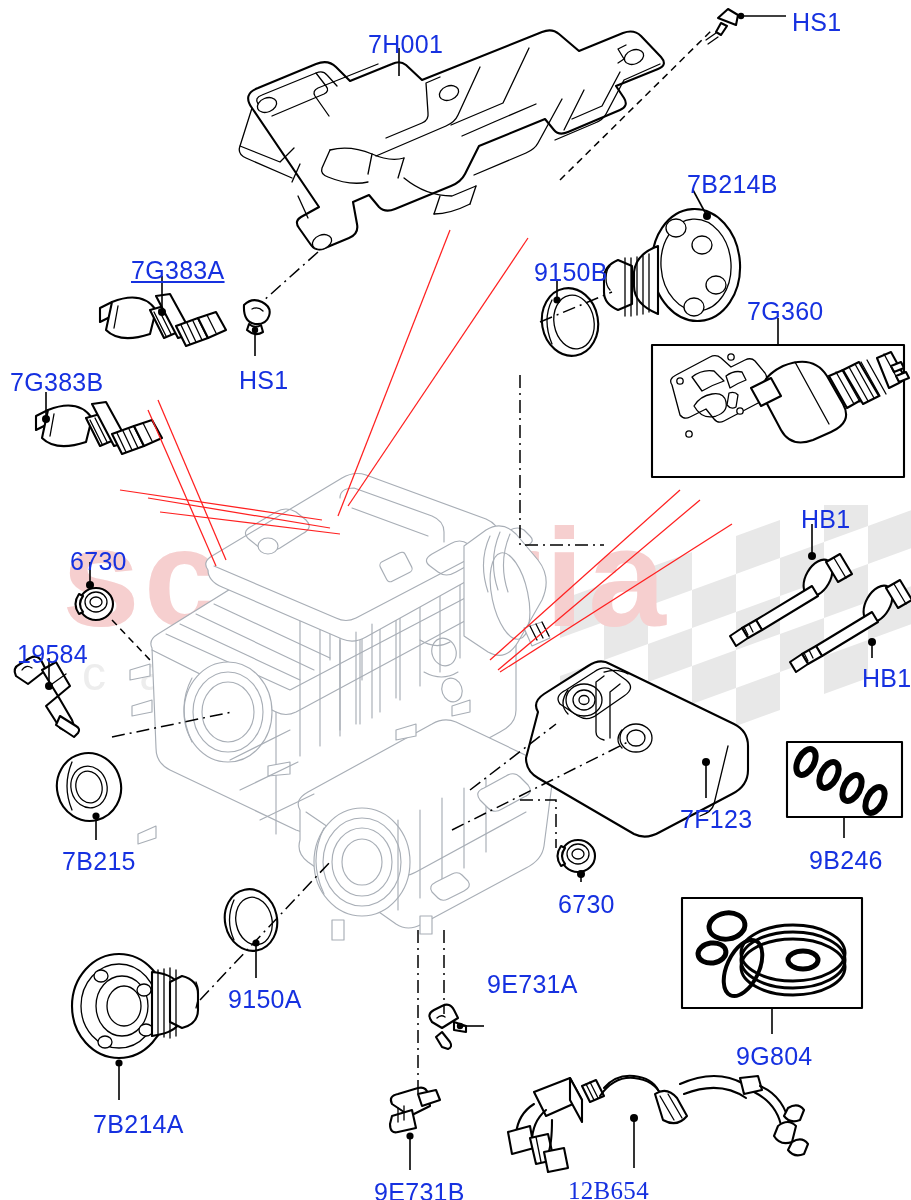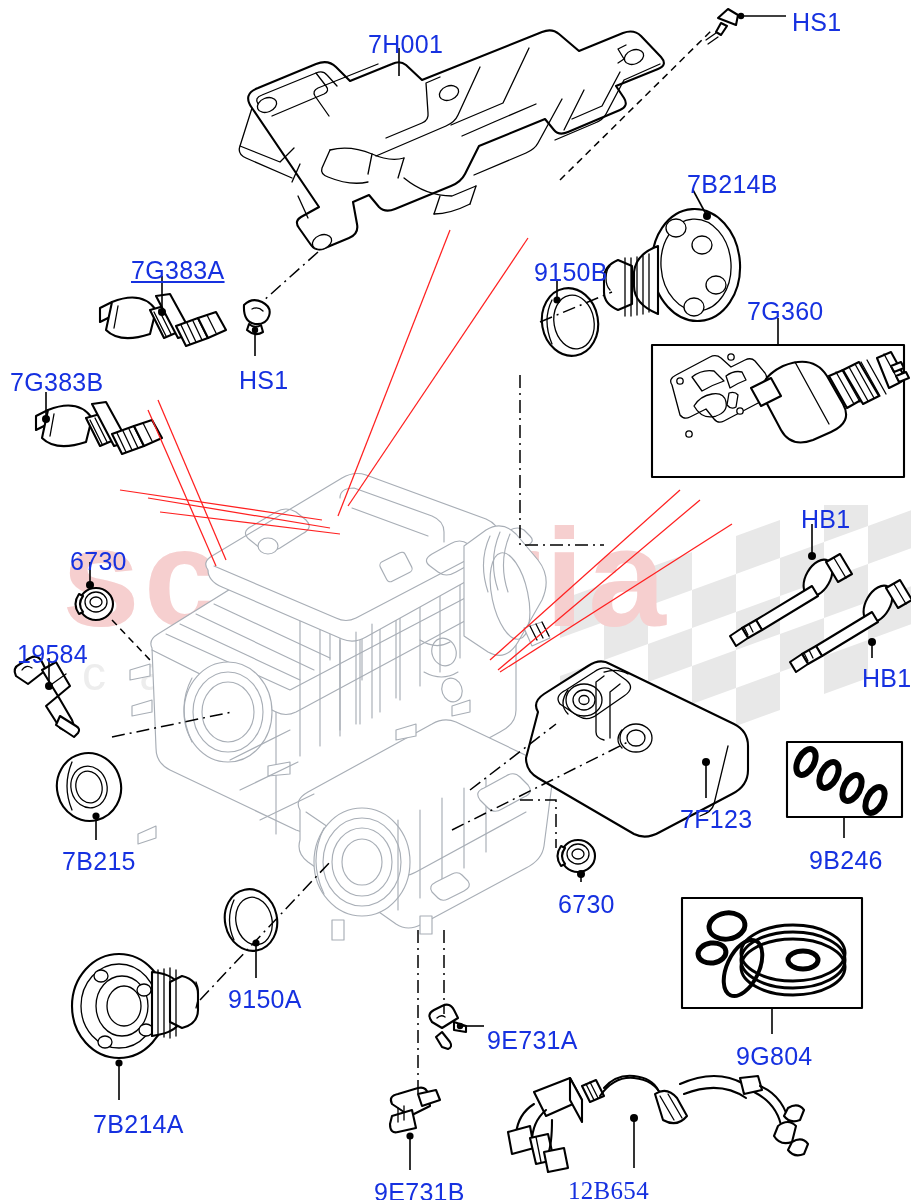--- a/index.html
+++ b/index.html
@@ -459,17 +459,17 @@
   <div class="lbl" style="left:17px;top:640px;">19584</div>
   <div class="lbl" style="left:62px;top:847px;">7B215</div>
   <div class="lbl" style="left:801px;top:505px;">HB1</div>
   <div class="lbl" style="left:862px;top:664px;">HB1</div>
   <div class="lbl" style="left:680px;top:805px;">7F123</div>
   <div class="lbl" style="left:809px;top:846px;">9B246</div>
   <div class="lbl" style="left:558px;top:890px;">6730</div>
   <div class="lbl" style="left:228px;top:985px;">9150A</div>
   <div class="lbl" style="left:93px;top:1110px;">7B214A</div>
   <div class="lbl" style="left:736px;top:1042px;">9G804</div>
-  <div class="lbl" style="left:487px;top:1026px;">9E731A</div>
+  <div class="lbl" style="left:487px;top:970px;">9E731A</div>
   <div class="lbl" style="left:374px;top:1178px;">9E731B</div>
   <div class="lbl" style="left:568px;top:1177px;font-family:Liberation Serif, serif;">12B654</div>
 
 </div>
 
 </body></html>

